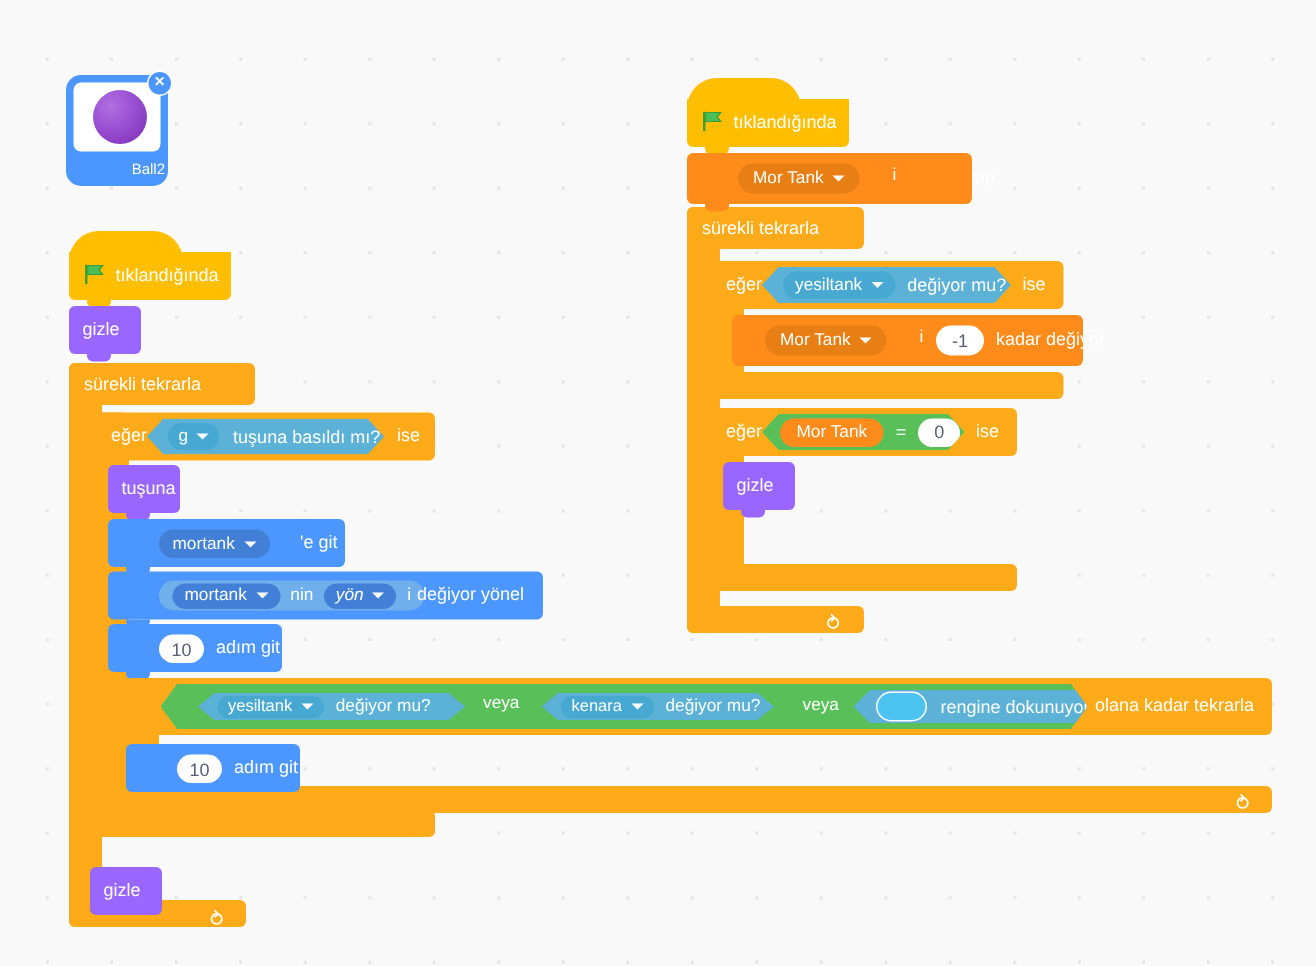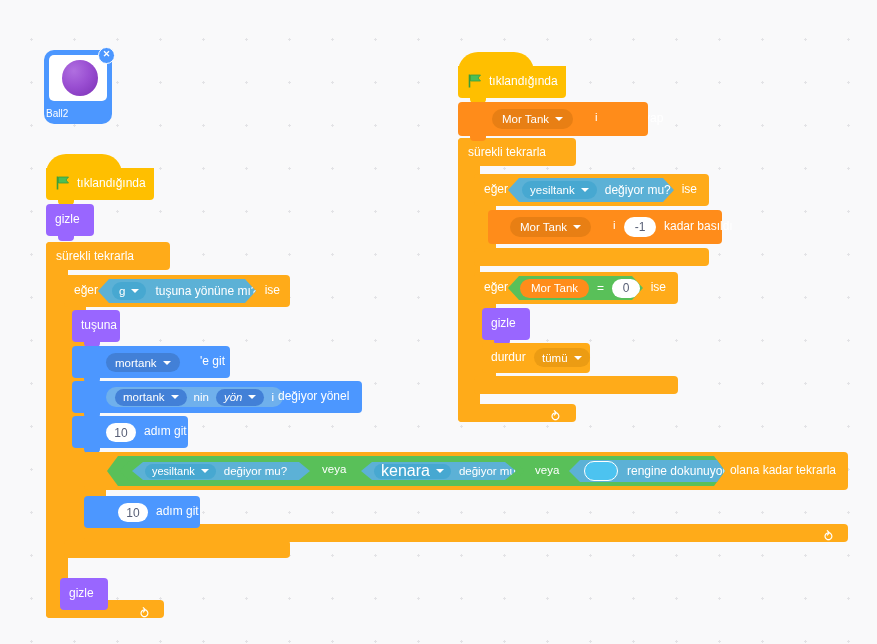--- a/index.html
+++ b/index.html
@@ -28,21 +28,21 @@
     position:absolute;left:13px;top:5px;width:36px;height:36px;border-radius:50%;
     background:radial-gradient(circle at 33% 30%, #b museum 0%, #a85fd6 0%, #8a3fc0 55%, #6f2ba6 100%);
     background:radial-gradient(circle at 33% 30%, #b06fe0 0%, #9a4fd2 45%, #7a2fb4 100%);
   }
   .sprite-del{
     position:absolute;right:-5px;top:-5px;width:15px;height:15px;border-radius:50%;
     background:#4c97ff;border:1.5px solid #fff;color:#fff;
     font-size:9px;line-height:13px;text-align:center;font-weight:bold;
   }
   .sprite-name{
-    position:absolute;left:0;bottom:3px;width:100%;text-align:left;
+    position:absolute;left:0;bottom:3px;width:100%;text-align:right;
     color:#fff;font-size:10px;
   }
 
   
   .blk{position:absolute;box-sizing:border-box;}
   .lbl{color:#fff;font-size:12px;white-space:nowrap;}
 
   
   .c-events{background:#ffbf00;}
   .c-control{background:#ffab19;}
@@ -120,21 +120,21 @@
   <div class="blk c-control stack" style="left:64px;top:275px;width:226px;height:32px;">
     <span class="lbl" style="position:absolute;left:10px;top:8px;">eğer</span>
     <span class="lbl" style="position:absolute;right:10px;top:8px;">ise</span>
   </div>
 
   <div class="blk c-sensing hex2" style="left:98px;top:279px;width:158px;height:24px;">
     <div class="oval c-sensing-d" style="position:relative;margin-left:14px;height:18px;padding:0 7px;display:flex;">
       <span class="lbl" style="font-size:11.5px;">g</span>
       <div class="dd-arrow" style="align-self:center;"></div>
     </div>
-    <span class="lbl" style="margin-left:9px;font-size:12px;">tuşuna yönüne mı?</span>
+    <span class="lbl" style="margin-left:9px;font-size:12px;">tuşuna basıldı mı?</span>
   </div>
   <div class="blk c-control stack" style="left:64px;top:540px;width:226px;height:18px;"></div>
 
   <div class="blk c-looks stack" style="left:72px;top:310px;width:48px;height:32px;">
     <span class="lbl" style="position:absolute;left:9px;top:8px;">tuşuna</span>
   </div>
   <div class="bump c-looks" style="left:84px;top:342px;"></div>
 
   <div class="blk c-motion stack" style="left:72px;top:346px;width:158px;height:32px;">
     <div class="oval" style="position:absolute;left:34px;top:7px;height:19px;padding:0 9px;background:#4280d7;display:flex;">
@@ -187,21 +187,21 @@
         <div class="oval c-sensing-d" style="margin-left:13px;height:15px;padding:0 7px;display:flex;align-items:center;">
           <span class="lbl" style="font-size:11px;">yesiltank</span>
           <div class="dd-arrow" style="border-top-width:4px;"></div>
         </div>
         <span class="lbl" style="margin-left:8px;font-size:11.5px;">değiyor mu?</span>
       </div>
       <span class="lbl" style="position:absolute;left:202px;top:4px;font-size:11.5px;">veya</span>
 
       <div class="c-sensing hex2" style="position:absolute;left:241px;top:3px;width:155px;height:18px;display:flex;align-items:center;">
         <div class="oval c-sensing-d" style="margin-left:13px;height:15px;padding:0 7px;display:flex;align-items:center;">
-          <span class="lbl" style="font-size:16px;">kenara</span>
+          <span class="lbl" style="font-size:11px;">kenara</span>
           <div class="dd-arrow" style="border-top-width:4px;"></div>
         </div>
         <span class="lbl" style="margin-left:8px;font-size:11.5px;">değiyor mu?</span>
       </div>
     </div>
     <span class="lbl" style="position:absolute;left:428px;top:8px;font-size:11.5px;">veya</span>
 
     <div class="c-sensing hex2" style="position:absolute;left:462px;top:4px;width:254px;height:22px;display:flex;align-items:center;">
       <div style="margin-left:15px;width:32px;height:18px;border-radius:11px;background:#4cc3f0;border:1.5px solid #fff;"></div>
       <span class="lbl" style="margin-left:9px;font-size:12px;">rengine dokunuyor mu?</span>
@@ -272,21 +272,21 @@
 
   <div class="blk c-data stack" style="left:488px;top:210px;width:234px;height:34px;">
     <div class="oval c-data-d" style="position:absolute;left:22px;top:7px;height:20px;padding:0 10px;display:flex;align-items:center;">
       <span class="lbl" style="font-size:11.5px;">Mor Tank</span>
       <div class="dd-arrow"></div>
     </div>
     <span class="lbl" style="position:absolute;left:125px;top:9px;font-size:11.5px;">i</span>
     <div class="num" style="position:absolute;left:136px;top:7px;width:32px;height:20px;">
       <span>-1</span>
     </div>
-    <span class="lbl" style="position:absolute;left:176px;top:9px;">kadar basıldı</span>
+    <span class="lbl" style="position:absolute;left:176px;top:9px;">kadar değiyor</span>
   </div>
 
   <div class="blk c-control stack" style="left:474px;top:272px;width:22px;height:122px;"></div>
   <div class="blk c-control stack" style="left:474px;top:272px;width:204px;height:32px;">
     <span class="lbl" style="position:absolute;left:10px;top:8px;">eğer</span>
     <span class="lbl" style="position:absolute;right:12px;top:8px;">ise</span>
   </div>
 
   <div class="c-operators hex2" style="position:absolute;left:508px;top:276px;width:135px;height:24px;display:flex;align-items:center;">
     <div class="oval c-data" style="margin-left:12px;height:19px;padding:0 11px;display:flex;align-items:center;">
@@ -297,21 +297,14 @@
       <span>0</span>
     </div>
   </div>
   <div class="blk c-control stack" style="left:474px;top:376px;width:204px;height:18px;"></div>
 
   <div class="blk c-looks stack" style="left:482px;top:308px;width:48px;height:32px;">
     <span class="lbl" style="position:absolute;left:9px;top:8px;">gizle</span>
   </div>
   <div class="bump c-looks" style="left:494px;top:340px;"></div>
 
-  <div class="blk c-control stack" style="left:482px;top:343px;width:108px;height:30px;border-radius:4px 4px 4px 4px;">
-    <span class="lbl" style="position:absolute;left:9px;top:7px;">durdur</span>
-    <div class="oval c-control-d" style="position:absolute;left:52px;top:5px;height:19px;padding:0 8px;display:flex;align-items:center;">
-      <span class="lbl" style="font-size:11.5px;">tümü</span>
-      <div class="dd-arrow"></div>
-    </div>
-  </div>
 
 </div>
 
 </body></html>

